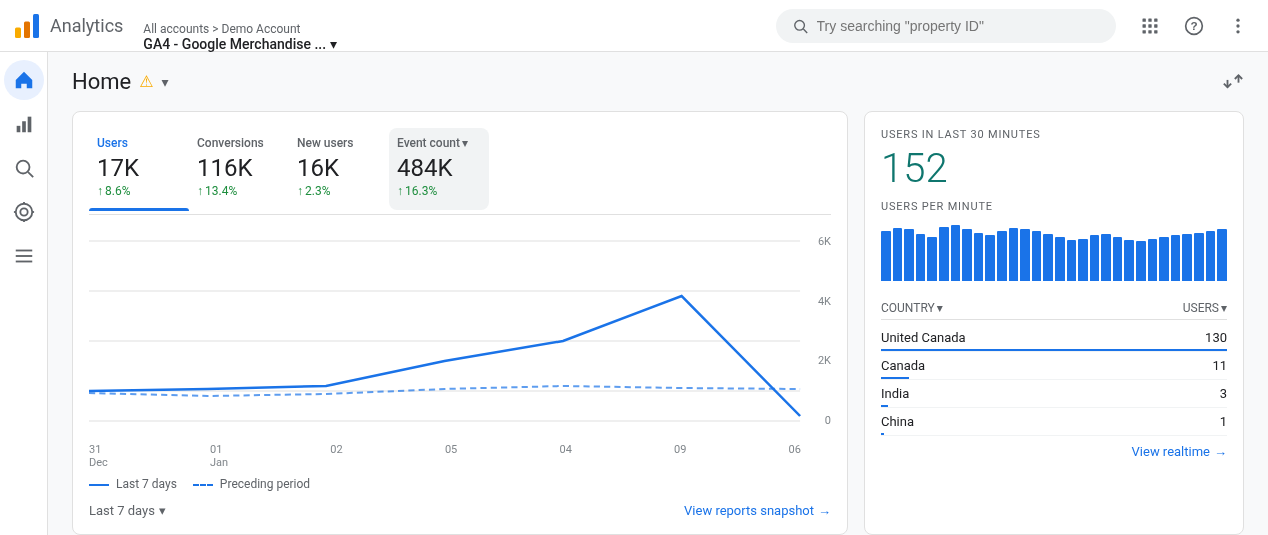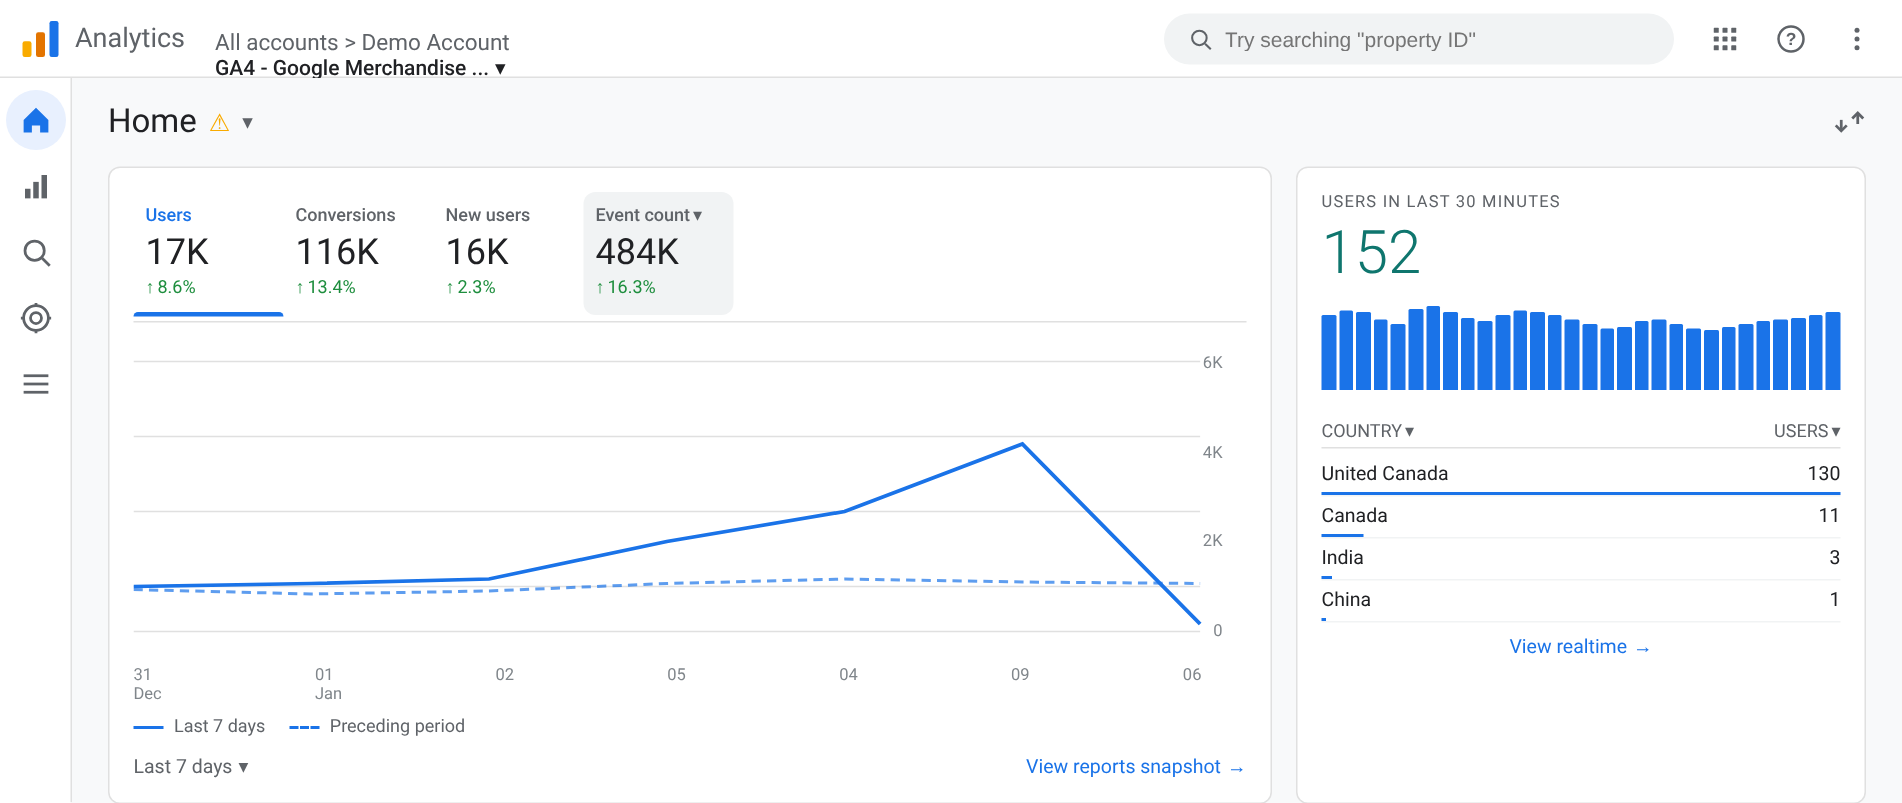--- a/index.html
+++ b/index.html
@@ -7,21 +7,21 @@
 
     
     .top-nav {
       display: flex; align-items: center; height: 52px;
       border-bottom: 1px solid #e0e0e0; padding: 0 12px;
       gap: 8px;
     }
     .nav-logo { width: 30px; height: 30px; flex-shrink: 0; }
     .nav-title { font-size: 18px; font-weight: 400; color: #5f6368; margin-right: 12px; }
     .nav-property { display: flex; flex-direction: column; margin-right: auto; }
-    .nav-property-breadcrumb { font-size: 15px; color: #5f6368; margin-top: 22px; }
+    .nav-property-breadcrumb { font-size: 12px; color: #5f6368; margin-top: 22px; }
     .nav-property-name { font-size: 14px; color: #202124; font-weight: 500; display: flex; align-items: center; gap: 4px; cursor: pointer; }
     .nav-search {
       display: flex; align-items: center; background: #f1f3f4;
       border-radius: 24px; padding: 8px 16px; width: 340px; gap: 8px;
     }
     .nav-search input { border: none; background: transparent; outline: none; font-size: 14px; color: #202124; width: 100%; }
     .nav-icons { display: flex; align-items: center; gap: 8px; margin-left: 8px; }
     .nav-icon-btn { width: 36px; height: 36px; border-radius: 50%; display: flex; align-items: center; justify-content: center; cursor: pointer; color: #5f6368; font-size: 18px; border: none; background: transparent; }
 
     
@@ -70,21 +70,21 @@
     .metric-label { font-size: 12px; color: #1a73e8; font-weight: 500; margin-bottom: 4px; }
     .metric-label.gray { color: #5f6368; }
     .metric-label.dropdown { display: flex; align-items: center; gap: 2px; }
     .metric-value { font-size: 24px; font-weight: 400; color: #202124; margin-bottom: 2px; }
     .metric-change { font-size: 12px; color: #1e8e3e; display: flex; align-items: center; gap: 2px; }
     .metric-change.up::before { content: '↑'; }
 
     
     .chart-container { position: relative; height: 200px; margin-bottom: 8px; }
     .chart-svg { width: 100%; height: 100%; }
-    .chart-y-labels { position: absolute; right: 16px; top: 0; height: 100%; display: flex; flex-direction: column; justify-content: space-between; font-size: 11px; color: #80868b; padding: 4px 0; width: 30px; text-align: right; }
+    .chart-y-labels { position: absolute; right: 0; top: 0; height: 100%; display: flex; flex-direction: column; justify-content: space-between; font-size: 11px; color: #80868b; padding: 4px 0; width: 30px; text-align: right; }
     .chart-x-labels { display: flex; justify-content: space-between; font-size: 11px; color: #80868b; padding: 4px 30px 4px 0; }
     .chart-legend { display: flex; gap: 16px; font-size: 12px; color: #5f6368; margin: 4px 0 12px; }
     .legend-solid { display: inline-block; width: 20px; height: 2px; background: #1a73e8; vertical-align: middle; margin-right: 4px; }
     .legend-dashed { display: inline-block; width: 20px; height: 2px; background: transparent; border-top: 2px dashed #1a73e8; vertical-align: middle; margin-right: 4px; }
 
     .card-footer { display: flex; align-items: center; justify-content: space-between; margin-top: 8px; }
     .period-selector { font-size: 13px; color: #5f6368; cursor: pointer; display: flex; align-items: center; gap: 4px; }
     .view-link { font-size: 13px; color: #1a73e8; cursor: pointer; display: flex; align-items: center; gap: 4px; text-decoration: none; }
 
     
@@ -94,21 +94,21 @@
 
     
     .mini-bars { display: flex; align-items: flex-end; gap: 2px; height: 60px; margin-bottom: 16px; }
     .mini-bar { flex: 1; background: #1a73e8; border-radius: 1px 1px 0 0; min-width: 6px; }
 
     
     .country-header { display: flex; justify-content: space-between; font-size: 12px; color: #5f6368; padding: 4px 0; border-bottom: 1px solid #e0e0e0; margin-bottom: 4px; }
     .country-header span { cursor: pointer; display: flex; align-items: center; gap: 2px; }
     .country-row { display: flex; justify-content: space-between; font-size: 13px; color: #202124; padding: 6px 0; border-bottom: 1px solid #f1f3f4; position: relative; }
     .country-bar { position: absolute; bottom: 0; left: 0; height: 2px; background: #1a73e8; }
-    .realtime-footer { display: flex; justify-content: center; margin-top: 8px; }
+    .realtime-footer { display: flex; justify-content: flex-end; margin-top: 8px; }
 
     
     .ga-logo-bar1 { fill: #f9ab00; }
     .ga-logo-bar2 { fill: #e37400; }
     .ga-logo-bar3 { fill: #1a73e8; }
   </style>
 </head>
 <body>
 
 <nav class="top-nav">
@@ -309,20 +309,21 @@
           <a class="view-link">
             <span>View reports snapshot</span>
             <span>→</span>
           </a>
         </div>
       </div>
 
       <div class="card">
         <div class="realtime-header">USERS IN LAST 30 MINUTES</div>
         <div class="realtime-value">152</div>
+        <div class="realtime-subheader">USERS PER MINUTE</div>
 
         <div class="mini-bars" id="mini-bars-container">
         <div class="mini-bar" style="height: 50px;"></div>
             <div class="mini-bar" style="height: 53px;"></div>
             <div class="mini-bar" style="height: 52px;"></div>
             <div class="mini-bar" style="height: 47px;"></div>
             <div class="mini-bar" style="height: 44px;"></div>
             <div class="mini-bar" style="height: 54px;"></div>
             <div class="mini-bar" style="height: 56px;"></div>
             <div class="mini-bar" style="height: 52px;"></div>

